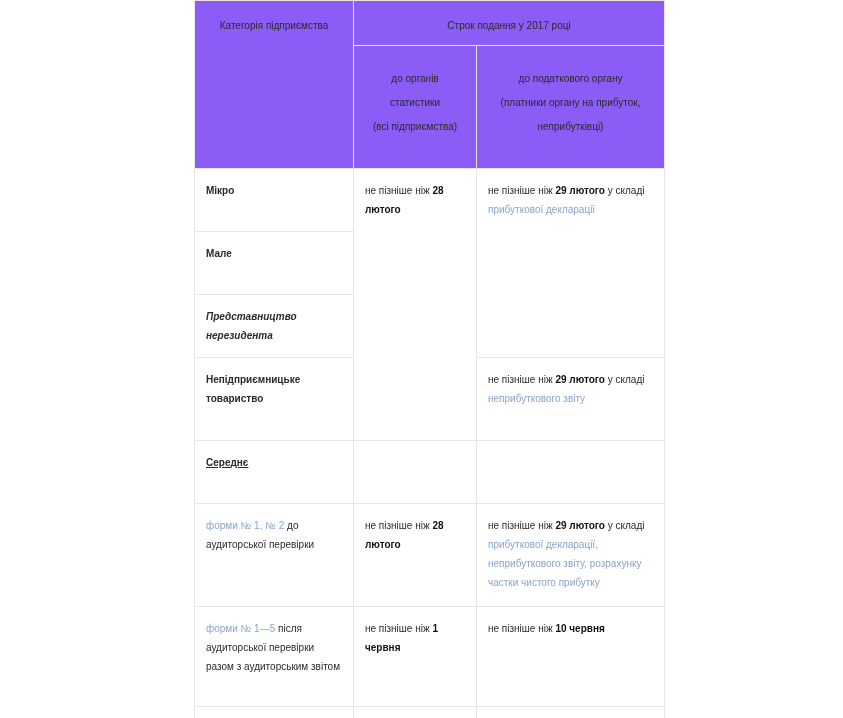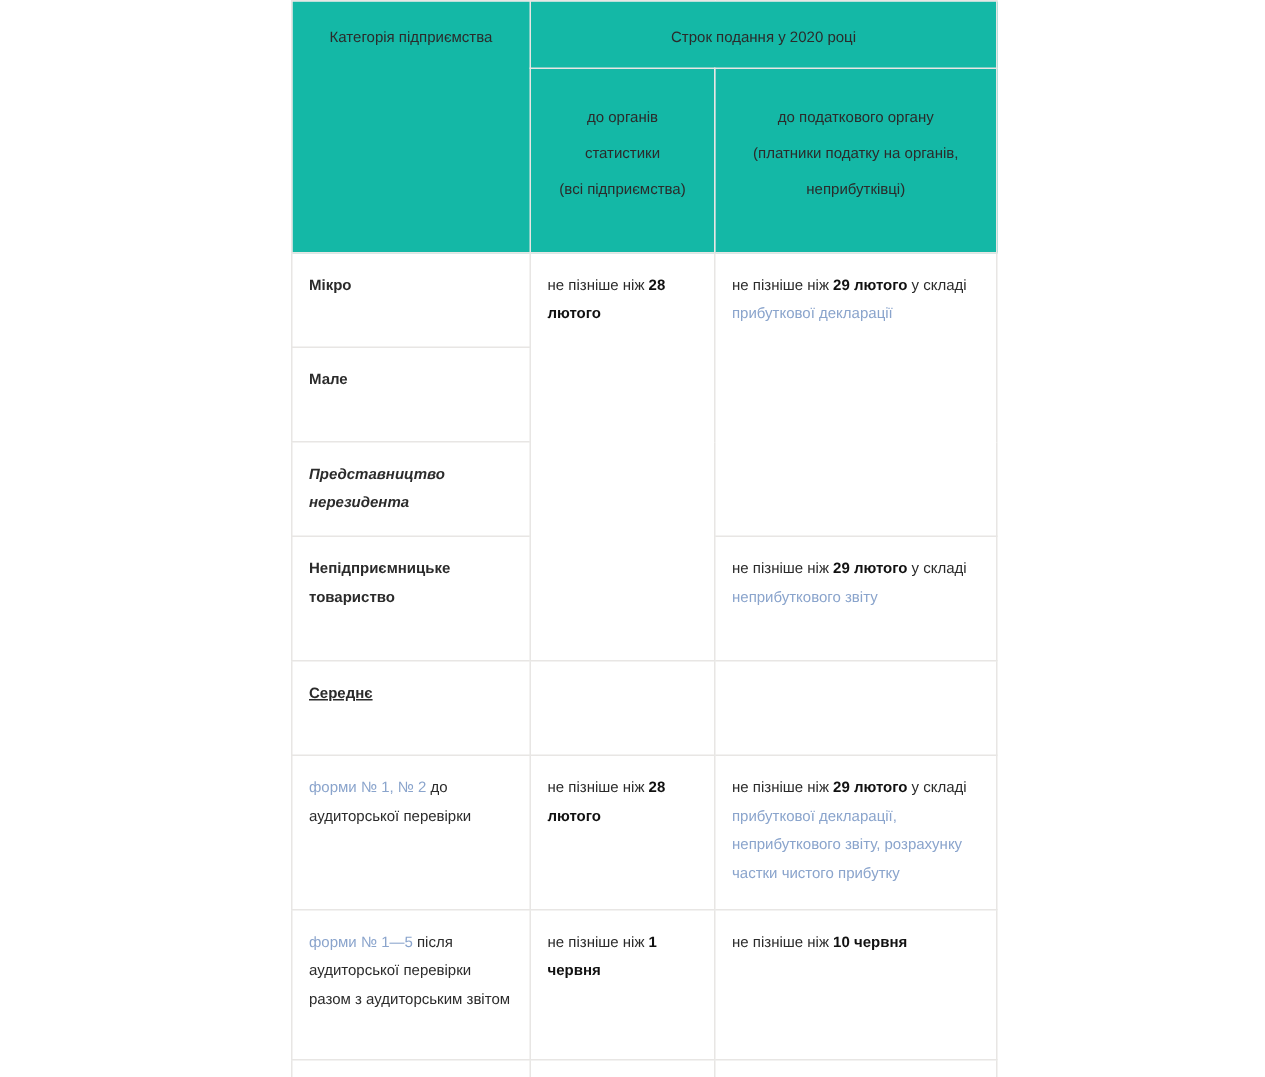--- a/index.html
+++ b/index.html
@@ -47,21 +47,21 @@
     vertical-align: top;
     padding: 12px 11px 10px 11px;
     font-size: 10px;
     line-height: 19px;
     font-weight: 400;
     color: #2b2b2b;
   }
 
   
   thead th {
-    background: #14b8a6;
+    background: #8b5cf6;
     text-align: center;
     font-weight: 400;
     color: #30302f;
     border-color: #f2e3dc;
     font-size: 10px;
     margin-left: 36px;
   }
   thead th.hdr-cat {
     vertical-align: top;
     padding-top: 15px;
@@ -104,30 +104,30 @@
     <table class="deadlines">
       <colgroup>
         <col class="c1">
           <col class="c2">
           <col class="c3">
       </colgroup>
 
       <thead>
         <tr>
           <th class="hdr-cat" rowspan="2">Категорія підприємства</th>
-          <th class="hdr-span" colspan="2">Строк подання у 2020 році</th>
+          <th class="hdr-span" colspan="2">Строк подання у 2017 році</th>
         </tr>
         <tr>
           <th class="hdr-sub">
             <span class="hl">до органів статистики</span>
             <span class="hl">(всі підприємства)</span>
           </th>
           <th class="hdr-sub">
             <span class="hl">до податкового органу</span>
-            <span class="hl">(платники податку на органів,</span>
+            <span class="hl">(платники органу на прибуток,</span>
             <span class="hl">неприбутківці)</span>
           </th>
         </tr>
       </thead>
 
       <tbody id="tbody">
           <tr>
             <td class="cat strong" style="height: 40px; margin-top: 32px;"><span>Мікро</span></td>
             <td class="col2" rowspan="4"><span>не пізніше ніж </span><span class="b">28 лютого</span></td>
             <td class="col3" rowspan="3"><span>не пізніше ніж </span><span class="b">29 лютого</span><span> у складі </span><span class="lnk">прибуткової декларації</span></td>

